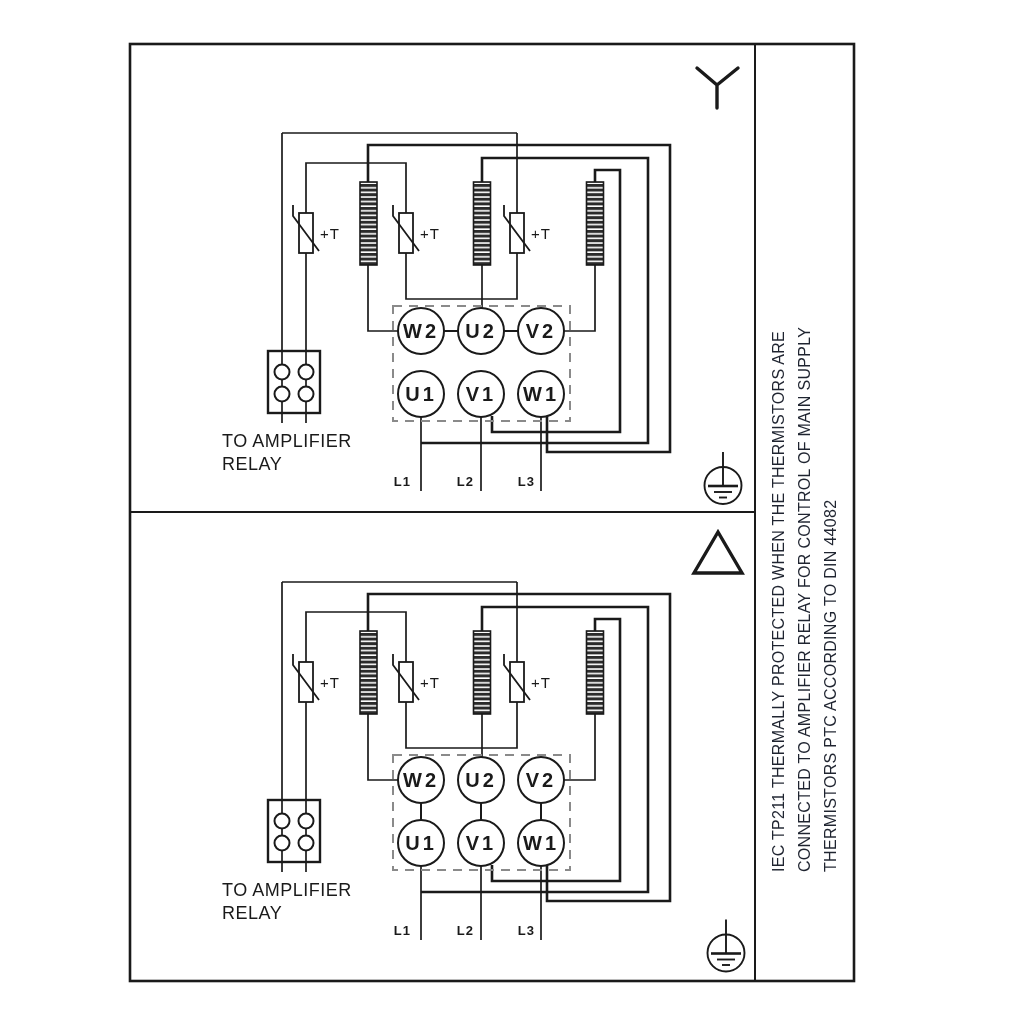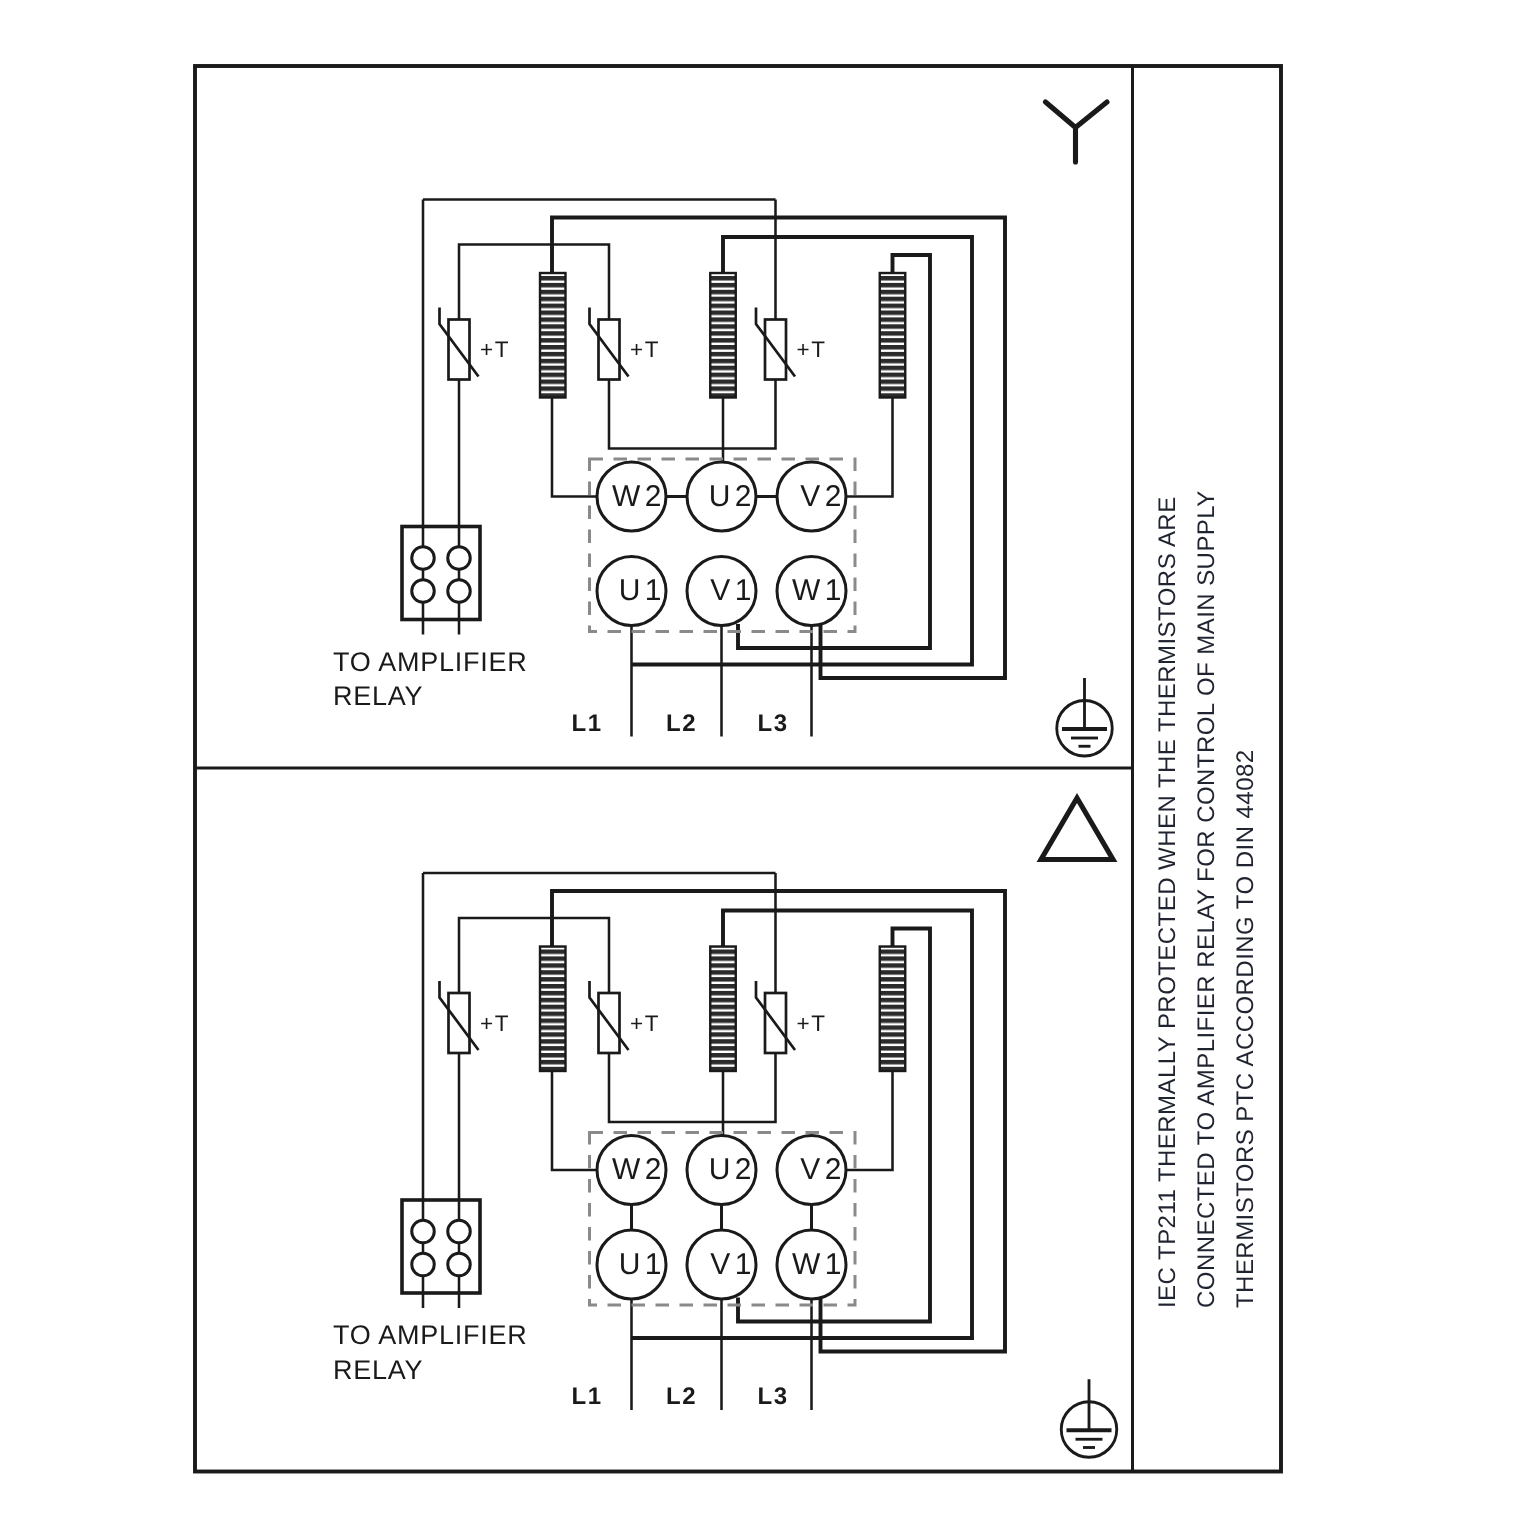--- a/index.html
+++ b/index.html
@@ -1,23 +1,23 @@
 <!DOCTYPE html>
 <html><head>
 <meta charset="utf-8">
 <style>
   html,body{margin:0;padding:0;background:#ffffff;}
   #stage{position:relative;width:1024px;height:1024px;background:#ffffff;overflow:hidden;
          font-family:"Liberation Sans", sans-serif;color:#1a1a1a;}
   #wires{position:absolute;left:0;top:0;}
   .lbl{position:absolute;color:#1a1a1a;white-space:nowrap;}
-  .term{width:46px;height:46px;line-height:46px;text-align:right;font-size:20px;letter-spacing:3px;}
+  .term{width:46px;height:46px;line-height:46px;text-align:center;font-size:20px;letter-spacing:3px;font-weight:bold;}
   .plusT{font-size:15px;letter-spacing:1px;}
   .relaynote{font-size:18px;letter-spacing:0.5px;}
-  .supply{width:30px;text-align:left;font-size:16px;font-weight:bold;letter-spacing:1px;}
+  .supply{width:30px;text-align:right;font-size:13px;font-weight:bold;letter-spacing:1px;}
   .sidenote{position:absolute;left:766px;top:872px;transform:rotate(-90deg);
             transform-origin:top left;width:860px;}
   .sidenote div{font-size:16px;line-height:26px;letter-spacing:0.3px;color:#1f2430;white-space:nowrap;}
 </style>
 </head>
 <body>
 
 <div id="stage">
 
   <svg id="wires" width="1024" height="1024" viewBox="0 0 1024 1024">

